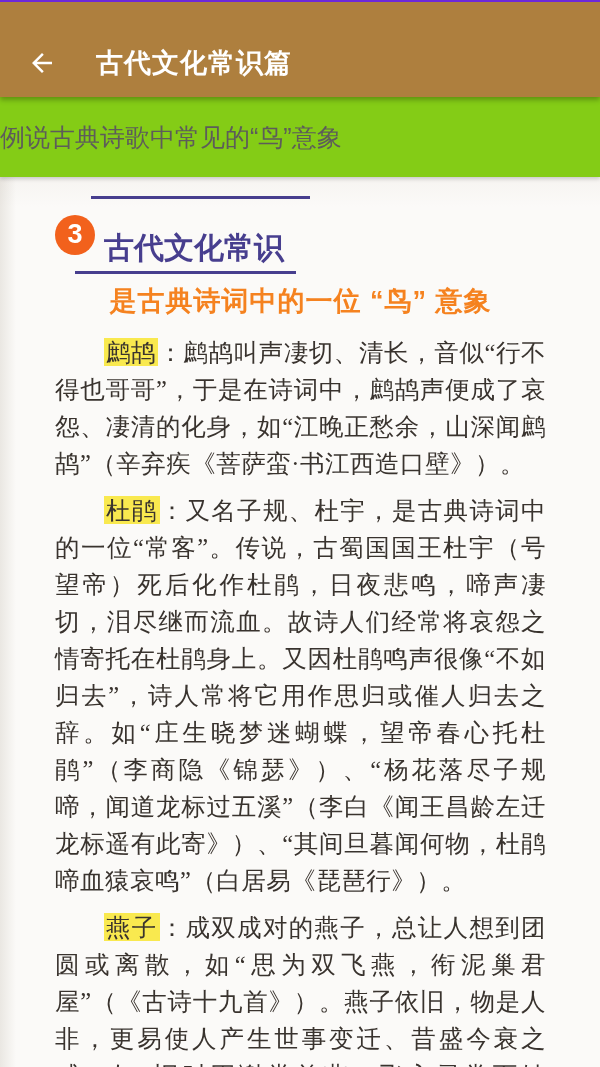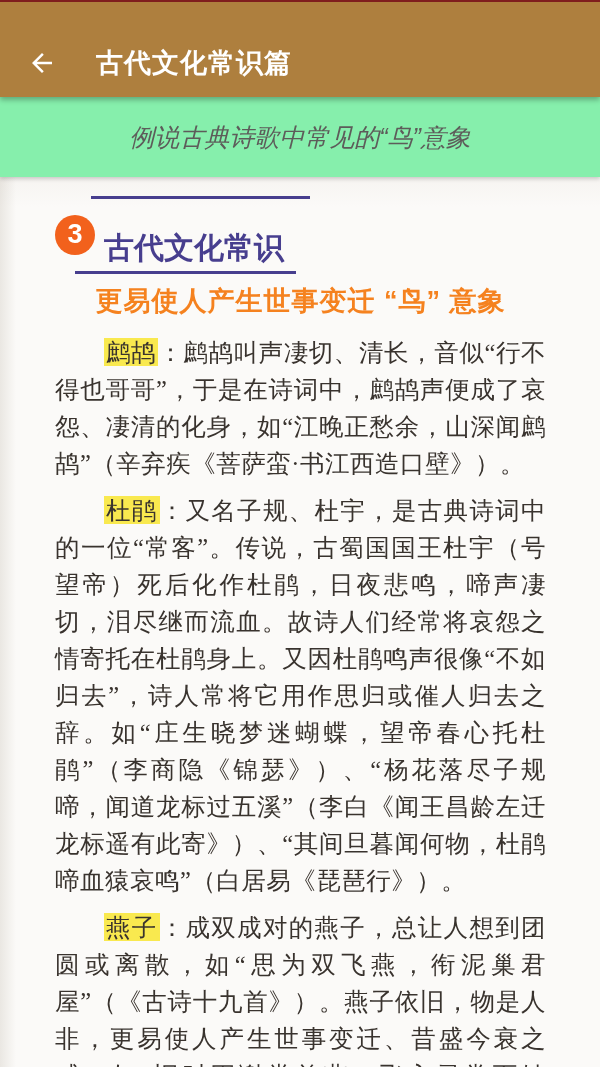--- a/index.html
+++ b/index.html
@@ -5,44 +5,43 @@
   * { margin: 0; padding: 0; box-sizing: border-box; }
   html, body { width: 600px; height: 1067px; overflow: hidden; }
   body { font-family: "Liberation Sans", sans-serif; background: #fbfaf8; }
 
   .screen { width: 600px; height: 1067px; display: flex; flex-direction: column; }
 
   
   .app-bar {
     height: 97px; flex: 0 0 97px;
     background: #ae7f3e;
-    border-top: 2px solid #7f1d1d;
+    border-top: 2px solid #6d28d9;
     display: flex; align-items: center;
     padding: 26px 0 0 22px;
     position: relative; z-index: 3;
     box-shadow: 0 3px 5px rgba(0,0,0,0.28);
   }
   .back-btn {
     width: 40px; height: 40px;
     display: flex; align-items: center; justify-content: center;
     cursor: pointer;
   }
   .app-title {
     color: #ffffff; font-size: 27px; font-weight: bold;
     letter-spacing: 1px; margin-left: 34px;
   }
 
   
   .subtitle-bar {
     height: 80px; flex: 0 0 80px;
-    background: #86efac;
-    display: flex; align-items: center; justify-content: center;
+    background: #84cc16;
+    display: flex; align-items: center; 
     position: relative; z-index: 2;
     box-shadow: 0 2px 4px rgba(0,0,0,0.18);
-    font-style: italic;
   }
   .subtitle-bar span { color: #5d5c5a; font-size: 25px; }
 
   
   .page {
     flex: 1 1 auto; overflow: hidden;
     background:
       linear-gradient(90deg, rgba(190,182,170,0.28) 0, rgba(190,182,170,0) 16px),
       linear-gradient(180deg, #f6f4f1 0, #fbfaf8 30px);
     padding: 17px 54px 0 55px;
@@ -117,21 +116,21 @@
 
   <main class="page">
 
     <div class="section-head">
       <div class="head-overline"></div>
       <div class="head-underline"></div>
       <span class="num-badge">3</span>
       <span class="section-title">古代文化常识</span>
     </div>
 
-    <div class="orange-subtitle">更易使人产生世事变迁 “鸟” 意象</div>
+    <div class="orange-subtitle">是古典诗词中的一位 “鸟” 意象</div>
 
     <p class="body-para"><mark>鹧鸪</mark><span>：鹧鸪叫声凄切、清长，音似“行不得也哥哥”，于是在诗词中，鹧鸪声便成了哀怨、凄清的化身，如“江晚正愁余，山深闻鹧鸪”（辛弃疾《菩萨蛮·书江西造口壁》）。</span></p>
 
     <p class="body-para"><mark>杜鹃</mark><span>：又名子规、杜宇，是古典诗词中的一位“常客”。传说，古蜀国国王杜宇（号望帝）死后化作杜鹃，日夜悲鸣，啼声凄切，泪尽继而流血。故诗人们经常将哀怨之情寄托在杜鹃身上。又因杜鹃鸣声很像“不如归去”，诗人常将它用作思归或催人归去之辞。如“庄生晓梦迷蝴蝶，望帝春心托杜鹃”（李商隐《锦瑟》）、“杨花落尽子规啼，闻道龙标过五溪”（李白《闻王昌龄左迁龙标遥有此寄》）、“其间旦暮闻何物，杜鹃啼血猿哀鸣”（白居易《琵琶行》）。</span></p>
 
     <p class="body-para"><mark>燕子</mark><span>：成双成对的燕子，总让人想到团圆或离散，如“思为双飞燕，衔泥巢君屋”（《古诗十九首》）。燕子依旧，物是人非，更易使人产生世事变迁、昔盛今衰之感，如“旧时王谢堂前燕，飞入寻常百姓家”（刘禹锡《乌衣巷》）。</span></p>
 
     
 
   </main>

